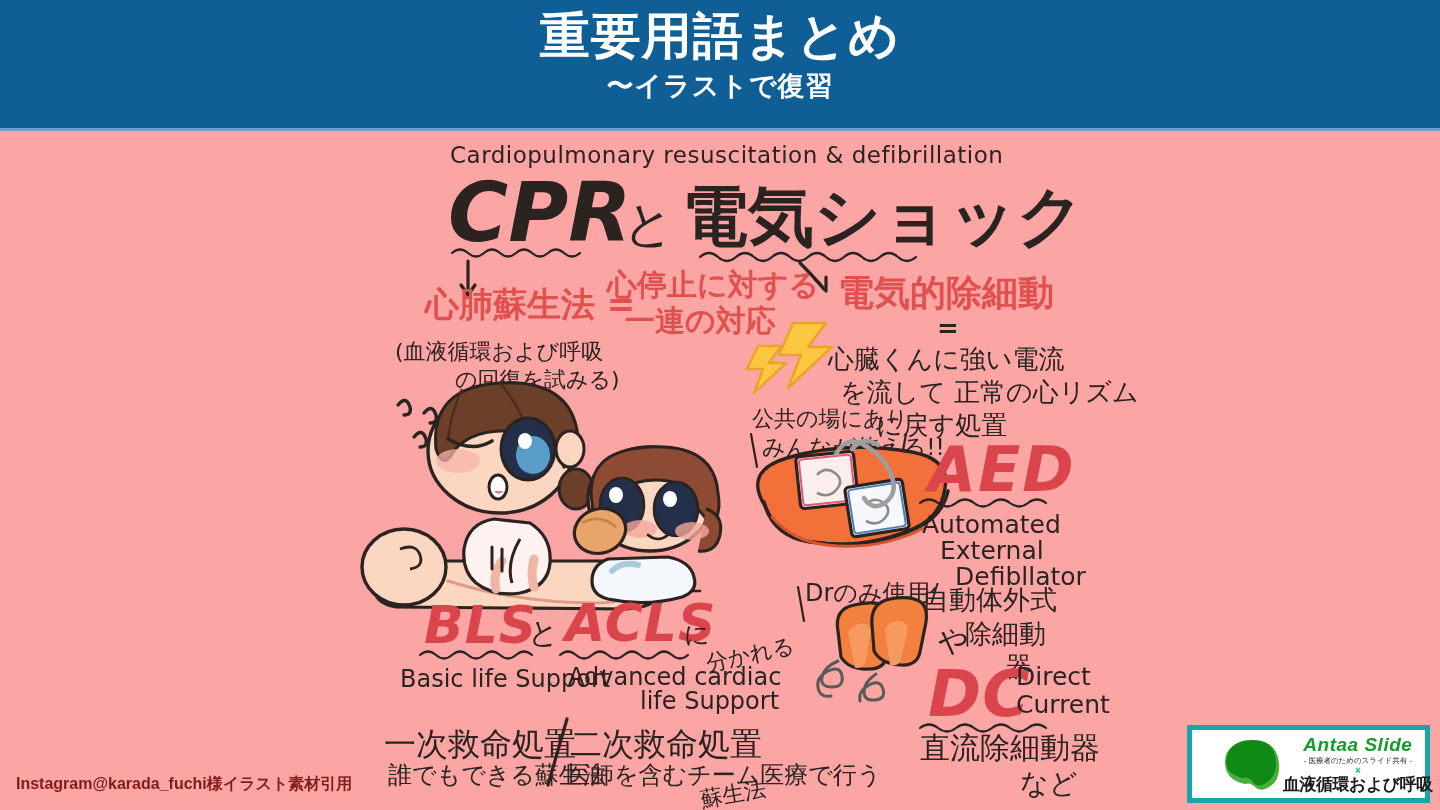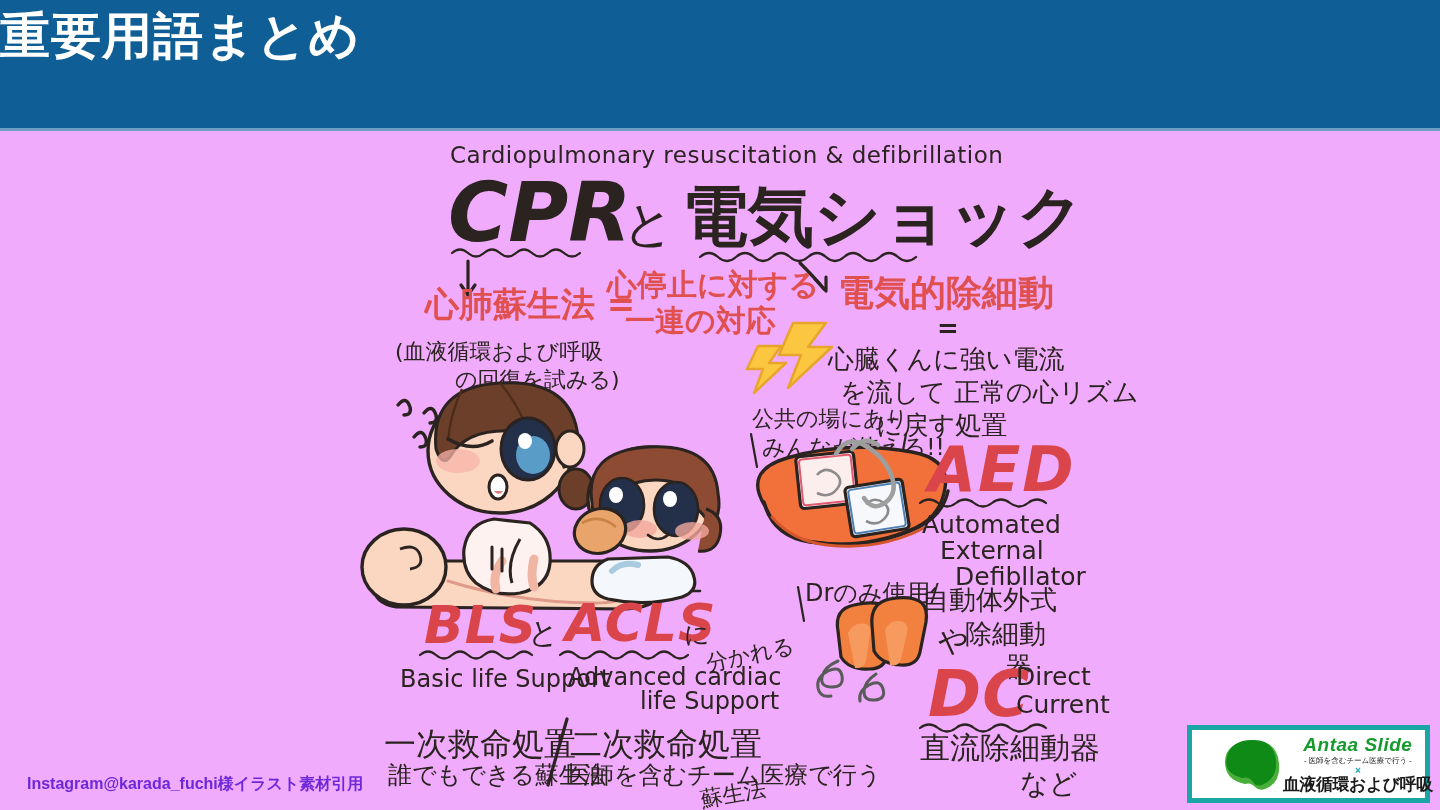--- a/index.html
+++ b/index.html
@@ -18,21 +18,21 @@
 
   
   #header-band {
     position: absolute;
     left: 0; top: 0;
     width: 1440px;
     height: 164px;
     background: #105E96;
     display: flex;
     flex-direction: column;
-    align-items: flex-start;
+    align-items: center;
     justify-content: flex-start;
   }
   #header-underline {
     position: absolute;
     left: 0; top: 128px;
     width: 1440px;
     height: 3px;
     background: #6e9ec4;
   }
   #slide-title {
@@ -52,32 +52,32 @@
     letter-spacing: 1px;
     white-space: nowrap;
   }
 
   
   #illustration {
     position: absolute;
     left: 0; top: 131px;
     width: 1440px;
     height: 679px;
-    background: #f0abfc;
+    background: #fca5a5;
   }
   #illustration svg { display: block; }
 
   
   #credit-text {
     position: absolute;
-    left: 27px;
+    left: 16px;
     top: 774px;
     font-size: 16px;
     font-weight: bold;
-    color: #6d28d9;
+    color: #7f1d1d;
     white-space: nowrap;
   }
 
   
   #logo-box {
     position: absolute;
     left: 1187px;
     top: 725px;
     width: 243px;
     height: 78px;
@@ -133,20 +133,21 @@
     letter-spacing: -0.5px;
     line-height: 1.05;
     white-space: nowrap;
   }
 </style>
 </head>
 <body>
 
 <div id="header-band">
   <div id="slide-title">重要用語まとめ</div>
+  <div id="slide-subtitle">〜イラストで復習</div>
 </div>
 <div id="header-underline"></div>
 
 <div id="illustration">
 <svg width="1440" height="679" viewBox="0 0 1440 679" xmlns="http://www.w3.org/2000/svg">
   <defs>
     <style>
       .ink   { fill:#2b2320; }
       .red   { fill:#d9454a; }
       .redtx { fill:#e0504f; }
@@ -349,17 +350,17 @@
 
 <div id="logo-box">
   <div id="logo-mark">
     <svg width="58" height="58" viewBox="0 0 58 58">
       <path d="M30 6 q22 0 24 22 q2 20 -14 26 q-6 2 -10 -2 q-4 -5 -10 -3 q-20 -4 -20 -22 Q0 6 30 6 Z" fill="#4aae3a"></path>
       <path d="M27 5 q21 -1 24 20 q2 18 -14 25 q-6 2 -9 -3 q-4 -6 -11 -4 Q-2 38 2 22 Q6 5 27 5 Z" fill="#0f8a17"></path>
     </svg>
   </div>
   <div id="logo-texts">
     <div id="logo-brand">Antaa Slide</div>
-    <div id="logo-tagline">- 医師を含むチーム医療で行う -</div>
+    <div id="logo-tagline">- 医療者のためのスライド共有 -</div>
     <div id="logo-cross">×</div>
     <div id="logo-partner">血液循環および呼吸</div>
   </div>
 </div>
 
 </body></html>

